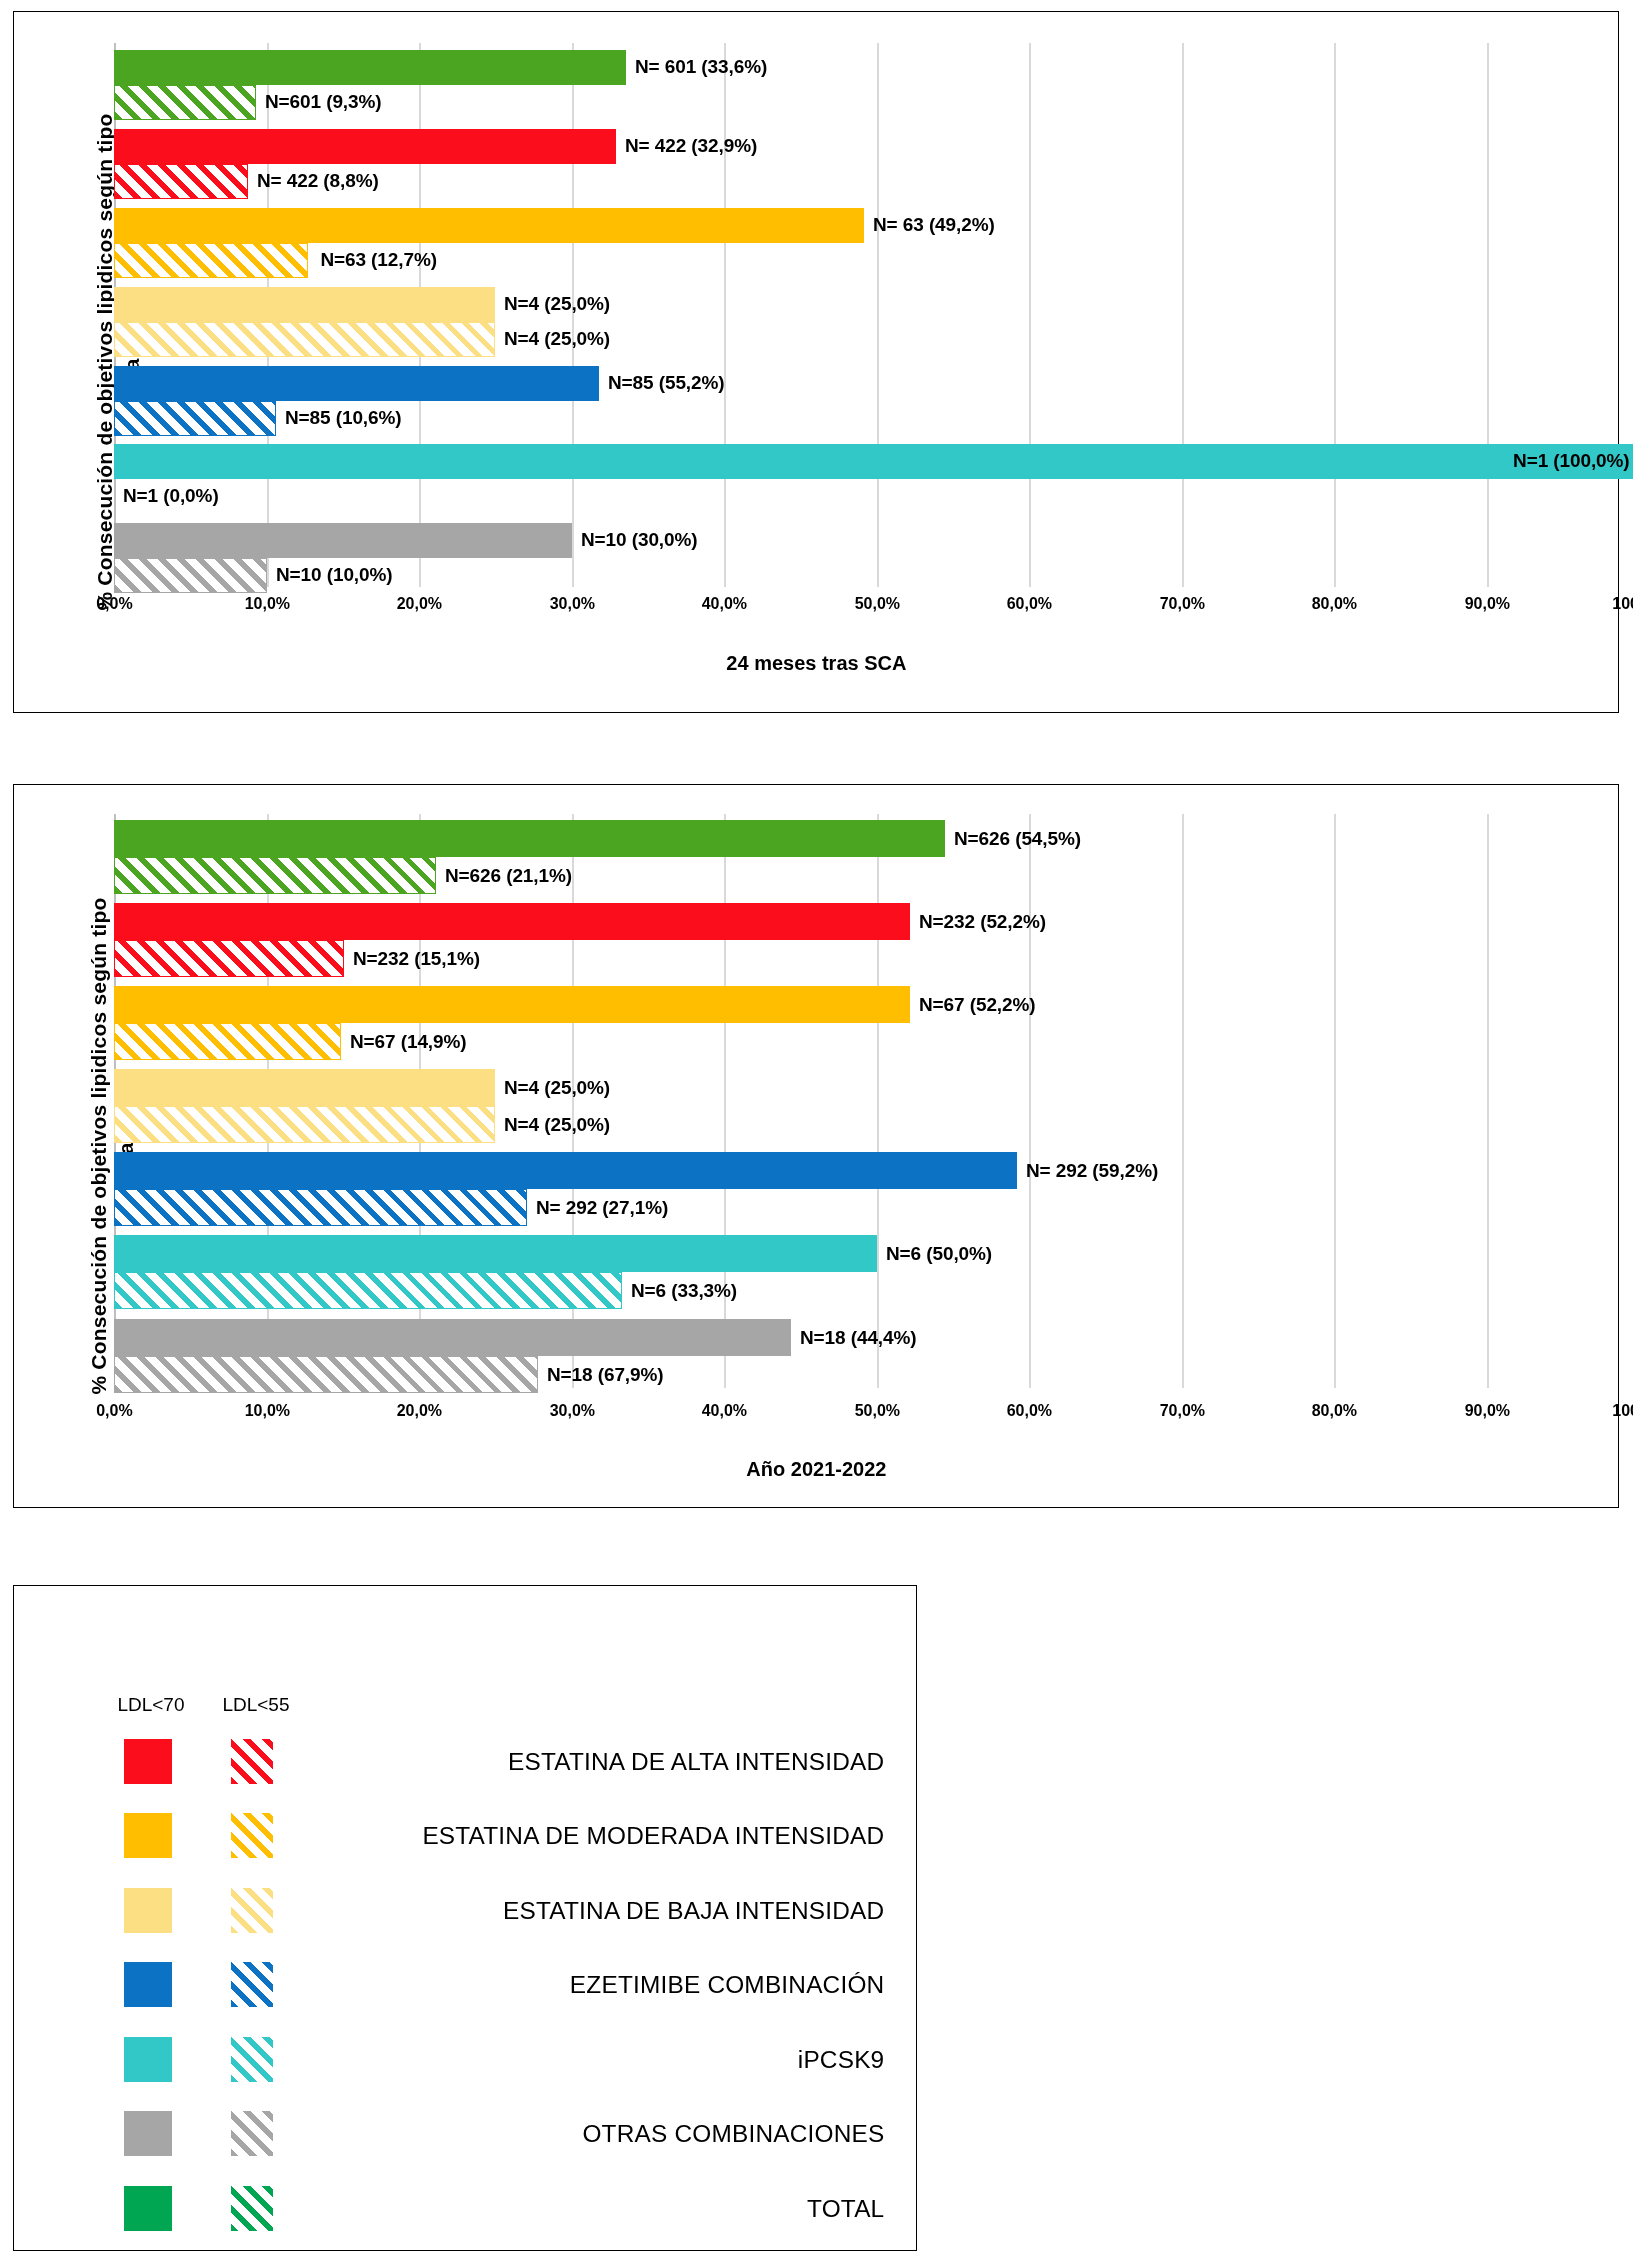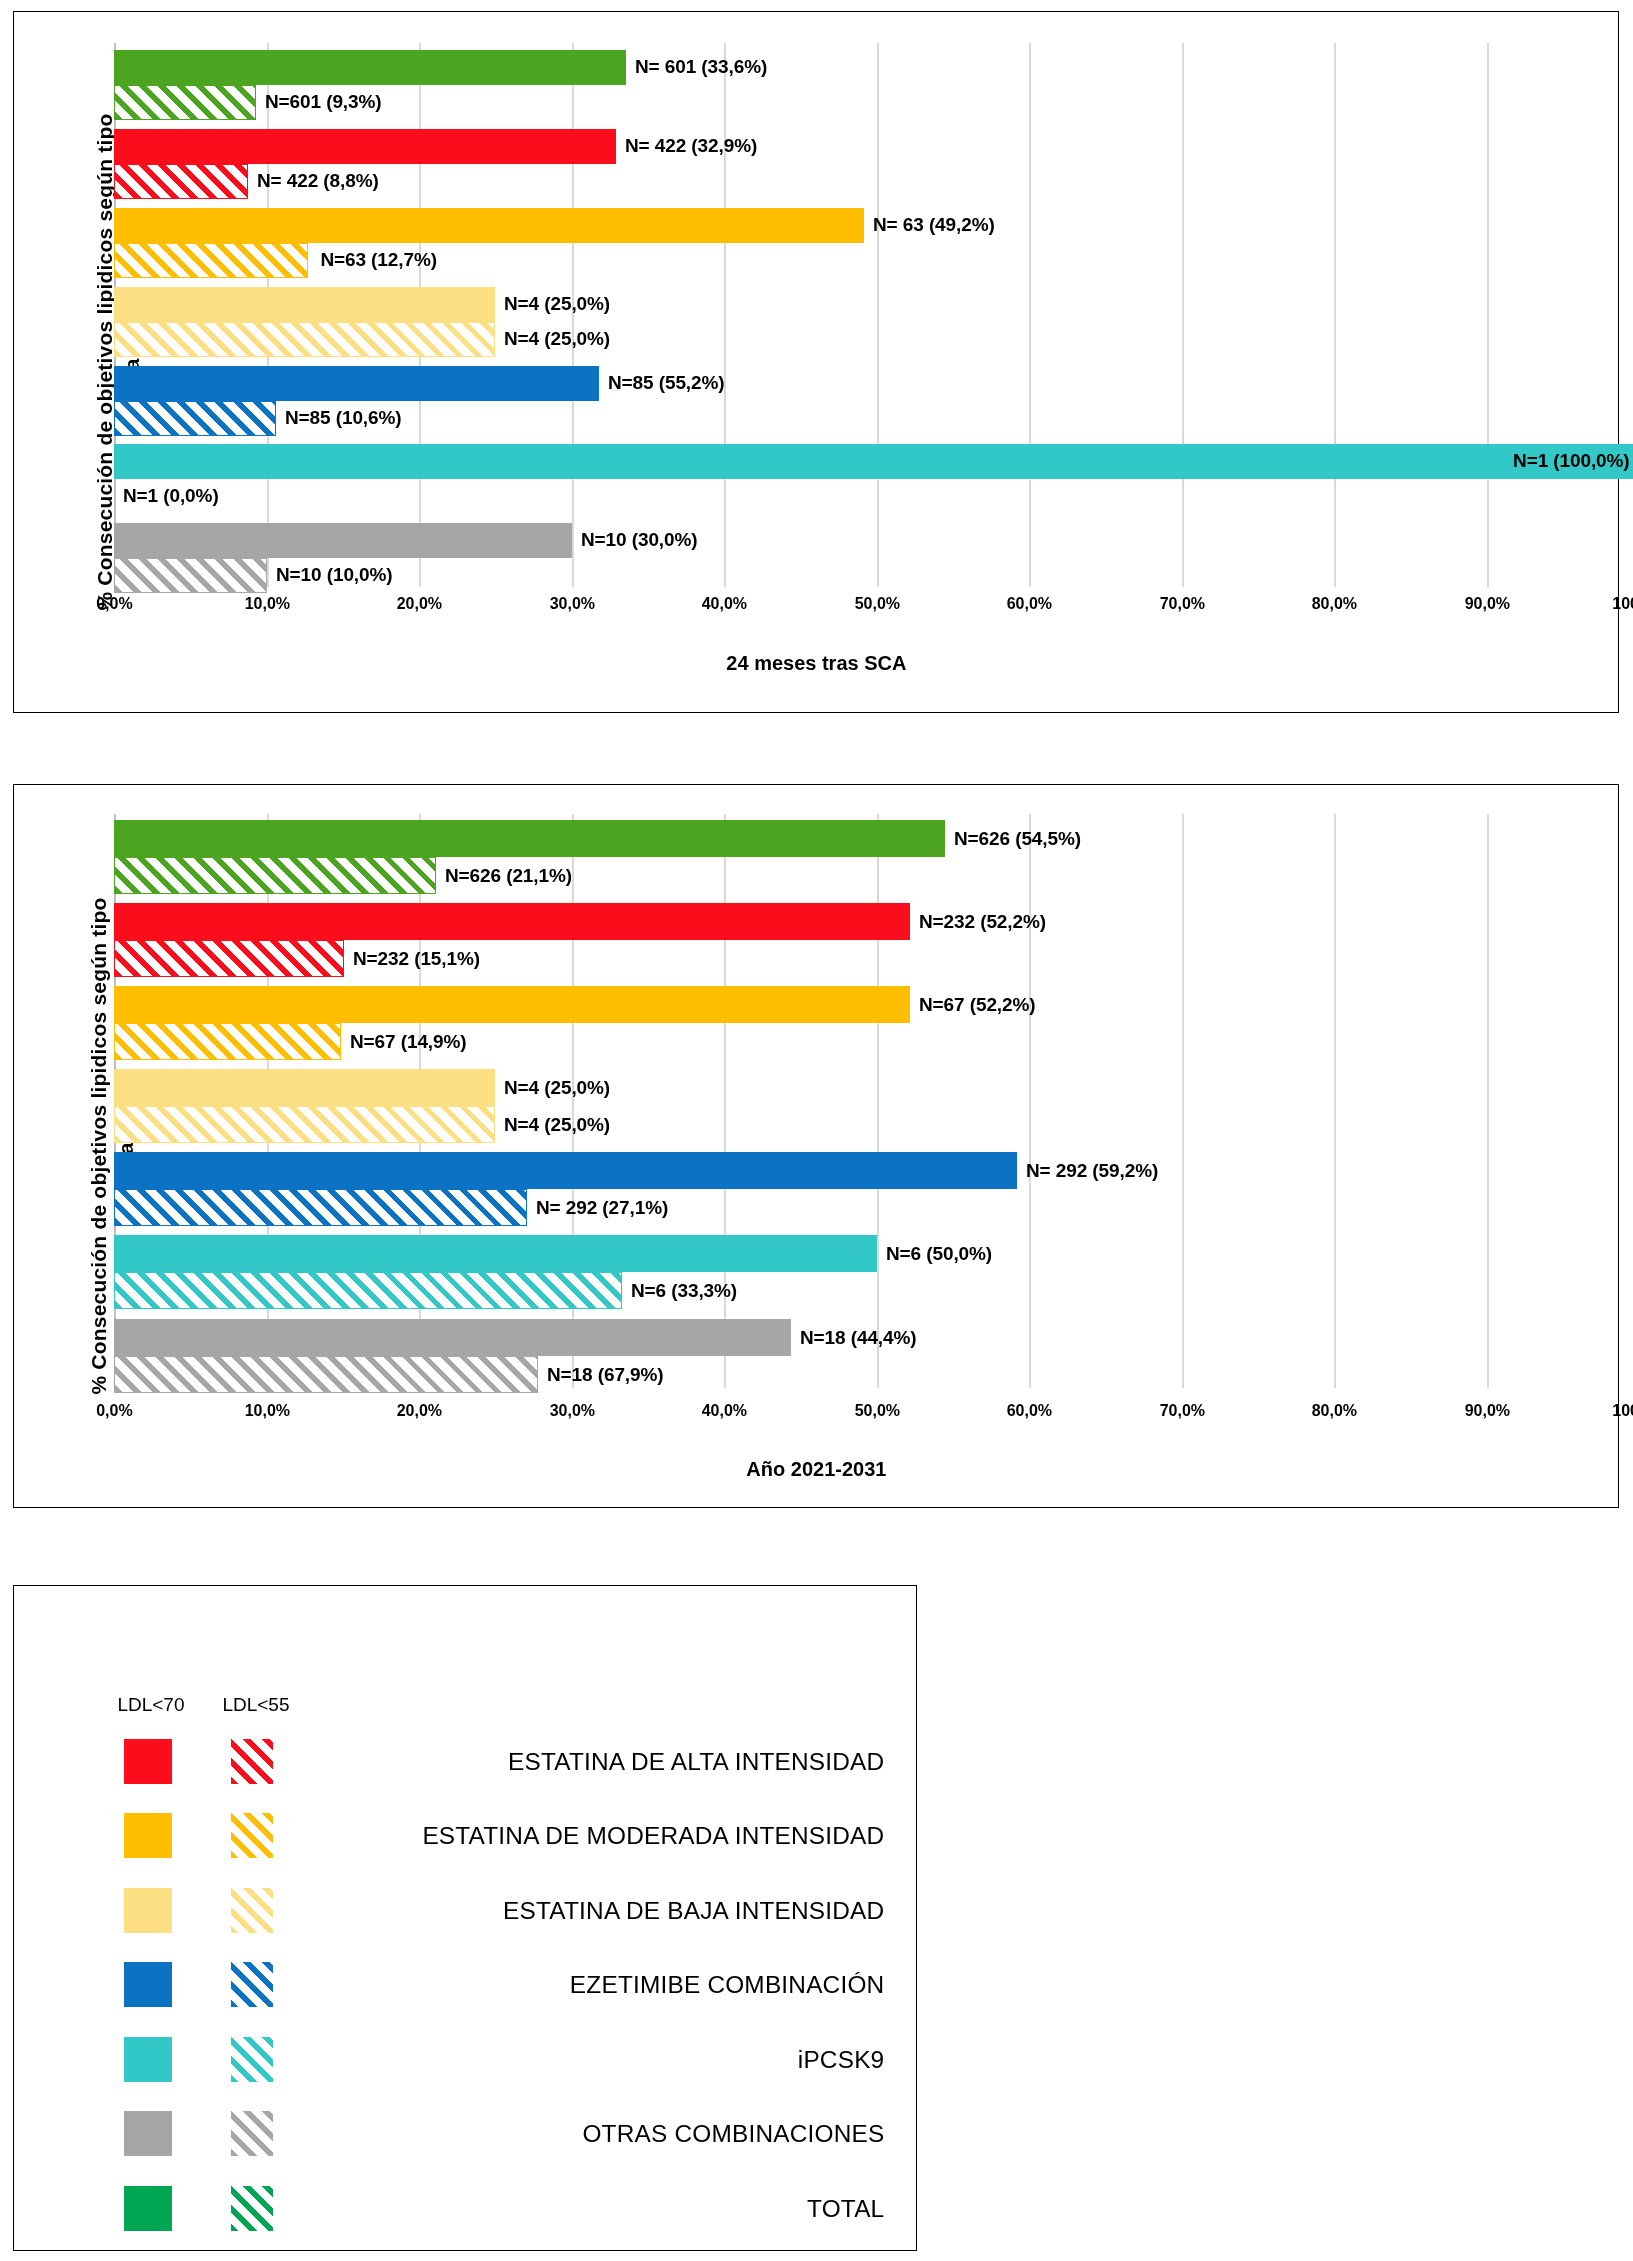--- a/index.html
+++ b/index.html
@@ -313,21 +313,21 @@
       <div class="xtick" style="left: 305px;">20,0%</div>
       <div class="xtick" style="left: 458px;">30,0%</div>
       <div class="xtick" style="left: 610px;">40,0%</div>
       <div class="xtick" style="left: 763px;">50,0%</div>
       <div class="xtick" style="left: 915px;">60,0%</div>
       <div class="xtick" style="left: 1068px;">70,0%</div>
       <div class="xtick" style="left: 1220px;">80,0%</div>
       <div class="xtick" style="left: 1373px;">90,0%</div>
       <div class="xtick" style="left: 1525px;">100,0%</div>
     </div>
-  <div class="xtitle" id="xtitle-2" style="top: 673px;">Año 2021-2031</div>
+  <div class="xtitle" id="xtitle-2" style="top: 673px;">Año 2021-2022</div>
 </div>
 
 <div class="panel" id="panel-legend">
   <div class="lg-head" id="lg-head-solid" style="left:103px; top:108px;">LDL&lt;70</div>
   <div class="lg-head" id="lg-head-hatched" style="left:208px; top:108px;">LDL&lt;55</div>
   <div id="legend-rows">
       <div class="lg-row" style="top: 153px;">
         <div class="sw solid" style="background: rgb(252, 13, 27);"></div>
         <div class="sw hatched" style="background: repeating-linear-gradient(45deg, rgb(252, 13, 27) 0px, rgb(252, 13, 27) 5.5px, rgb(255, 255, 255) 5.5px, rgb(255, 255, 255) 13.4px);"></div>
         <div class="lg-label">ESTATINA DE ALTA INTENSIDAD</div>

